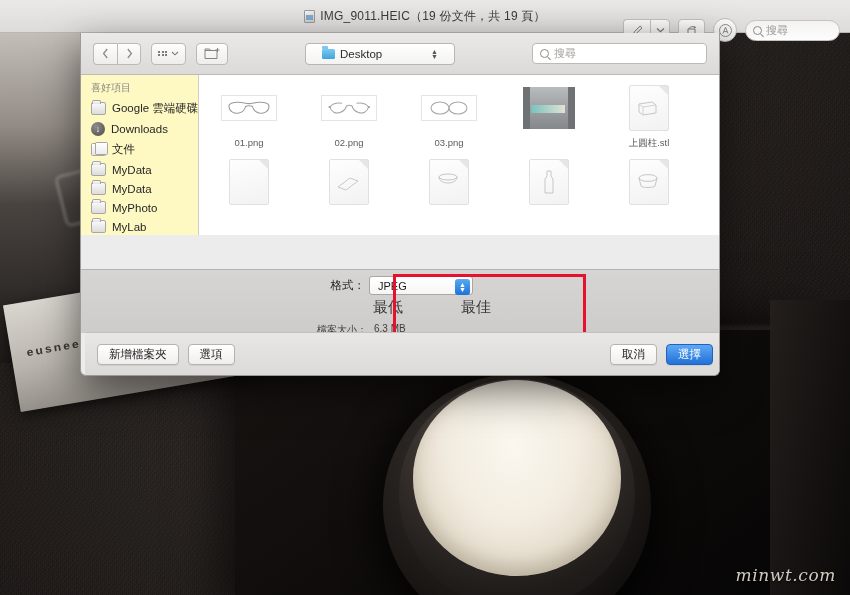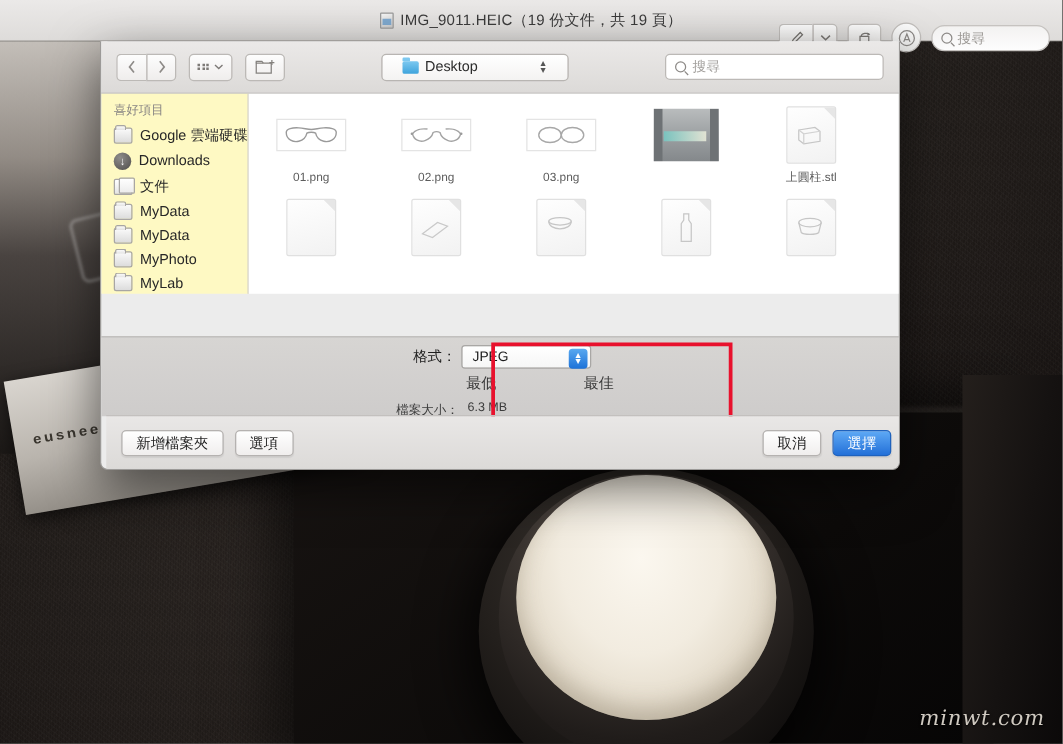--- a/index.html
+++ b/index.html
@@ -307,21 +307,21 @@
   }
   .slider-thumb {
     position: absolute; left: 104px; top: -2px; width: 17px; height: 17px;
     background: linear-gradient(180deg,#ffffff,#e8e6e4);
     border: 1px solid #9d9b99;
     border-radius: 3px 3px 50% 50%;
     box-shadow: 0 1px 1px rgba(0,0,0,.18);
   }
   .slider-ends {
     display: flex; justify-content: space-between; width: 118px;
-    margin-left: 56px; font-size: 12px; color: #3a3a3a; margin-top: -1px;
+    margin-left: 56px; font-size: 15px; color: #3a3a3a; margin-top: -1px;
   }
   .filesize { margin-left: 0; margin-top: 6px; font-size: 10px; color: #3c3c3c; display: flex; gap: 7px; }
   .redbox {
     position: absolute; left: 312px; top: 241px; width: 193px; height: 72px;
     border: 3px solid #e8112d; pointer-events: none;
   }
 
   
   .sheet-footer {
     position: absolute; left: 4px; bottom: 0; width: 640px; height: 43px;

